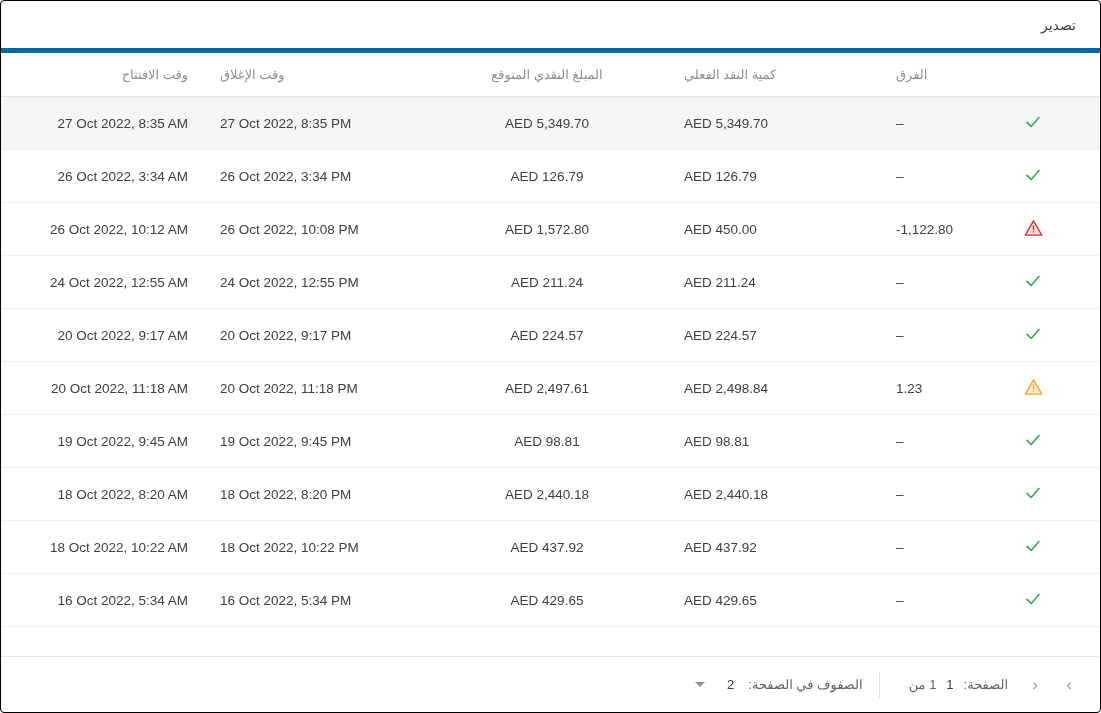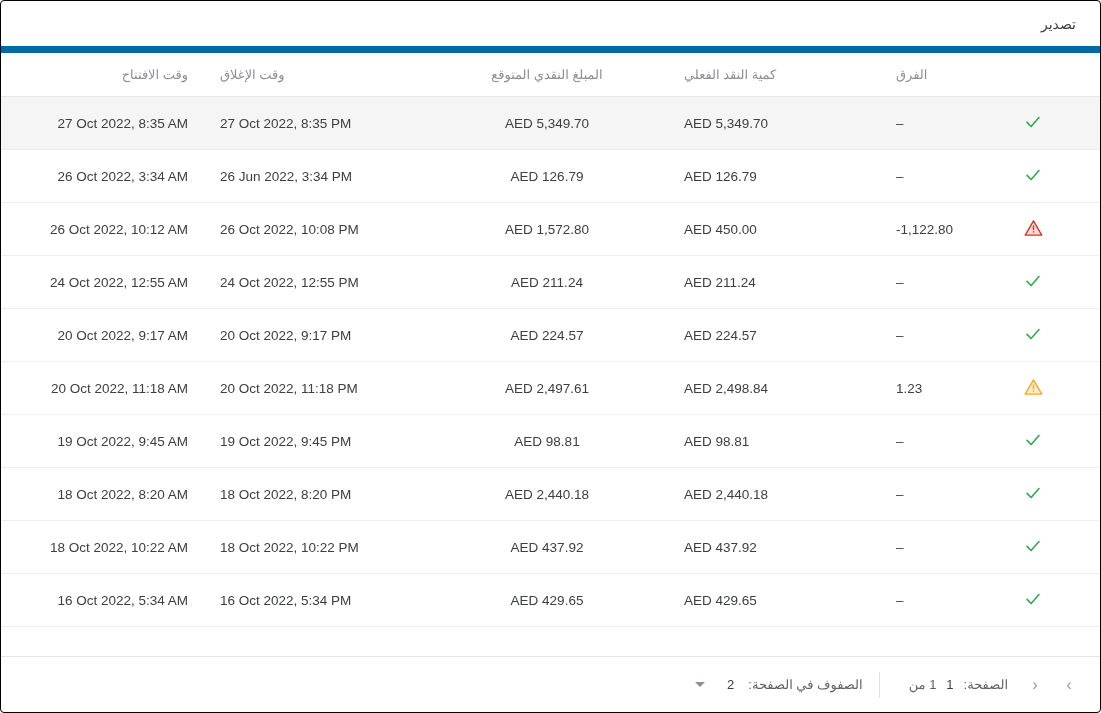--- a/index.html
+++ b/index.html
@@ -24,21 +24,21 @@
     flex-direction: column;
   }
   
   .topbar {
     height: 52px;
     flex: 0 0 52px;
     display: flex;
     align-items: center;
     justify-content: flex-start;
     padding: 0 22px;
-    border-bottom: 7px solid #0369a1;
+    border-bottom: 5px solid #0369a1;
     box-sizing: border-box;
   }
   .export-btn {
     font-size: 14px;
     color: #3c4043;
     background: transparent;
     border: none;
     padding: 4px 2px;
     cursor: pointer;
     font-family: "Liberation Sans", sans-serif;
@@ -183,21 +183,21 @@
             <td class="col-close">27 Oct 2022, 8:35 PM</td>
             <td class="col-open">27 Oct 2022, 8:35 AM</td>
           </tr>
           <tr>
             <td class="col-status"><span><svg width="18" height="18" viewBox="0 0 24 24" fill="none" stroke="#34a853" stroke-width="2.2" stroke-linecap="round" stroke-linejoin="round">
                   <polyline points="4,12.5 9.5,18 20,6"></polyline>
                 </svg></span></td>
             <td class="col-diff diff-none">–</td>
             <td class="col-act">AED 126.79</td>
             <td class="col-exp">AED 126.79</td>
-            <td class="col-close">26 Jun 2022, 3:34 PM</td>
+            <td class="col-close">26 Oct 2022, 3:34 PM</td>
             <td class="col-open">26 Oct 2022, 3:34 AM</td>
           </tr>
           <tr>
             <td class="col-status"><span><svg width="19" height="18" viewBox="0 0 24 24" fill="#d93025">
                   <path d="M12 2.6 23 21.4H1z" fill="#d93025" fill-opacity="0.18" stroke="#d93025" stroke-width="1.8" stroke-linejoin="round"></path>
                   <rect x="11.1" y="8.6" width="1.8" height="6" fill="#d93025"></rect>
                   <rect x="11.1" y="16.2" width="1.8" height="1.9" fill="#d93025"></rect>
                 </svg></span></td>
             <td class="col-diff diff-neg">-1,122.80</td>
             <td class="col-act">AED 450.00</td>

